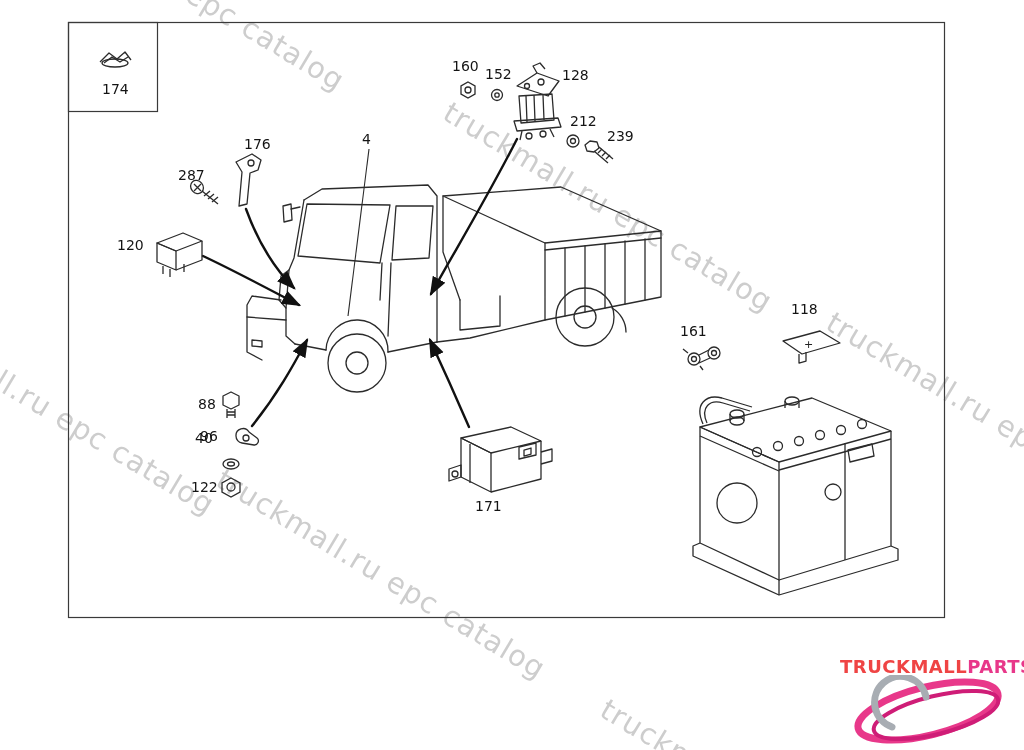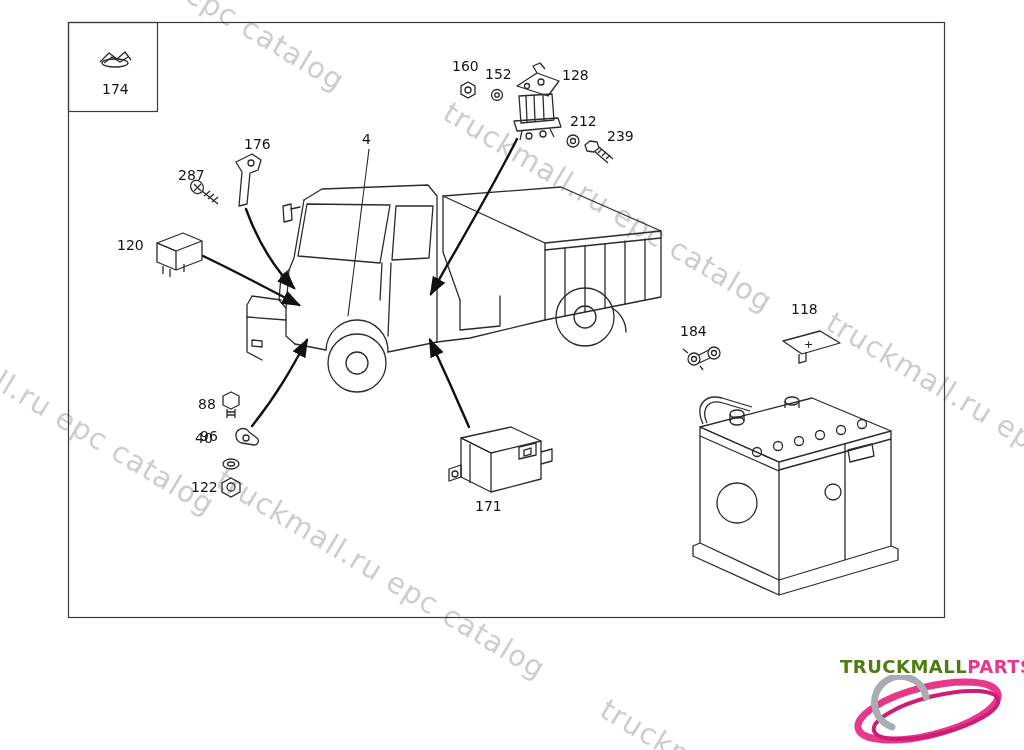--- a/index.html
+++ b/index.html
@@ -32,21 +32,21 @@
     width:176px;
     z-index:4;
     text-align:left;
   }
   .logo-text{
     font-weight:bold;
     font-size:18px;
     letter-spacing:0.5px;
     white-space:nowrap;
   }
-  .logo-gray{color:#4d7c0f;}
+  .logo-gray{color:#ef4444;}
   .logo-pink{color:#e8388a;}
   .logo-swoosh{display:block;margin-top:-2px;}
 </style>
 </head>
 <body>
 
 <div class="stage">
 
   <div class="wm" style="left:27px;top:-126px">truckmall.ru epc catalog</div>
   <div class="wm" style="left:455px;top:95px">truckmall.ru epc catalog</div>
@@ -239,21 +239,21 @@
   <div class="part-label" style="left:607px;top:128px">239</div>
   <div class="part-label" style="left:244px;top:136px">176</div>
   <div class="part-label" style="left:362px;top:131px">4</div>
   <div class="part-label" style="left:178px;top:167px">287</div>
   <div class="part-label" style="left:117px;top:237px">120</div>
   <div class="part-label" style="left:198px;top:396px">88</div>
   <div class="part-label" style="left:195px;top:430px">40</div>
   <div class="part-label" style="left:200px;top:428px">96</div>
   <div class="part-label" style="left:191px;top:479px">122</div>
   <div class="part-label" style="left:475px;top:498px">171</div>
-  <div class="part-label" style="left:680px;top:323px">184</div>
+  <div class="part-label" style="left:680px;top:323px">161</div>
   <div class="part-label" style="left:791px;top:301px">118</div>
 
   <div class="logo">
     <div class="logo-text">
       <span class="logo-gray">TRUCKMALL</span><span class="logo-pink">PARTS</span>
     </div>
     <svg class="logo-swoosh" width="170" height="72" viewBox="0 0 170 72">
       <g fill="none" stroke-linecap="round">
         <ellipse cx="88" cy="36" rx="72" ry="24" transform="rotate(-14 88 36)" stroke="#e8388a" stroke-width="7"></ellipse>
         <ellipse cx="96" cy="40" rx="64" ry="19" transform="rotate(-14 96 40)" stroke="#cf1d77" stroke-width="4"></ellipse>

